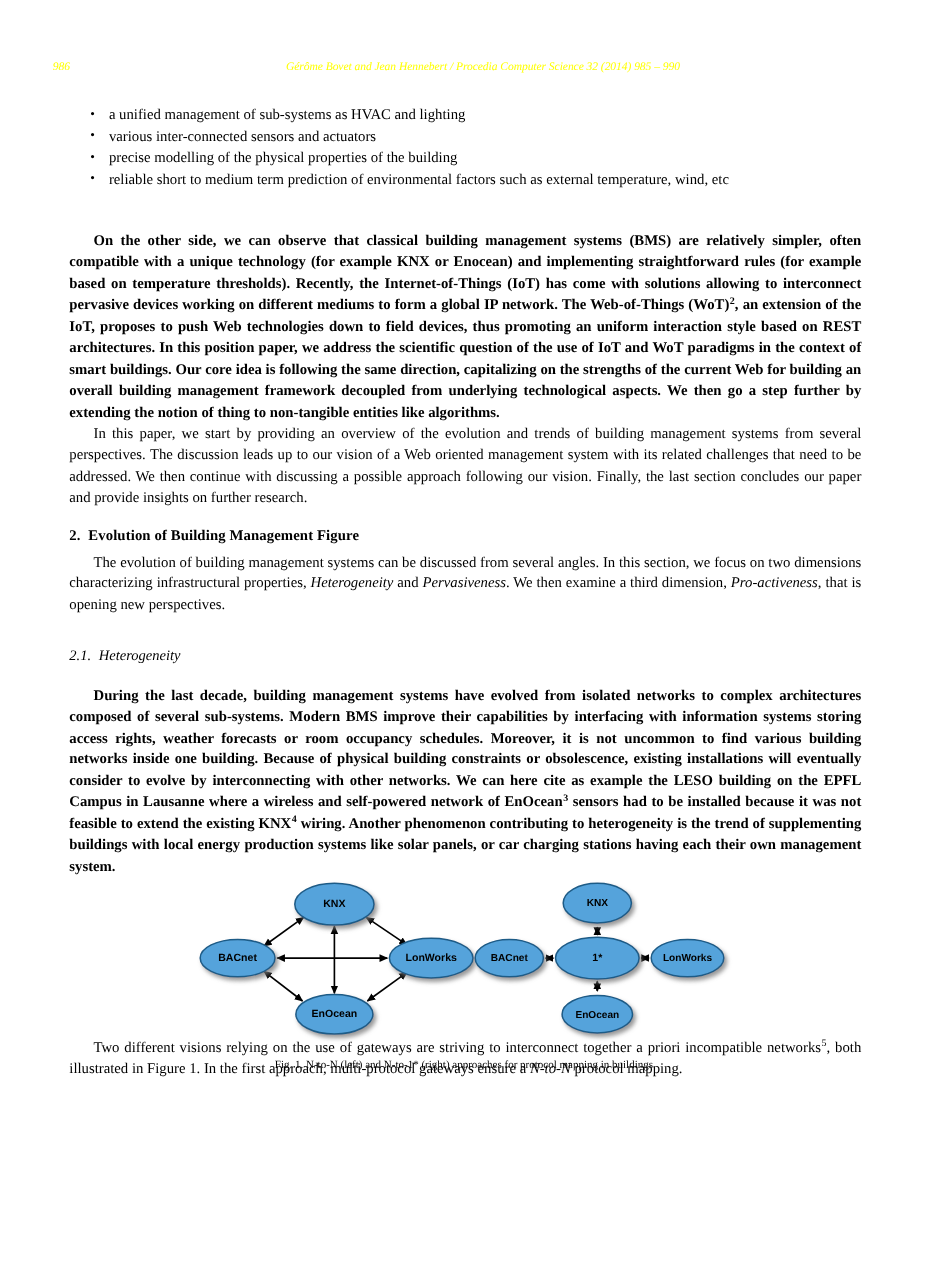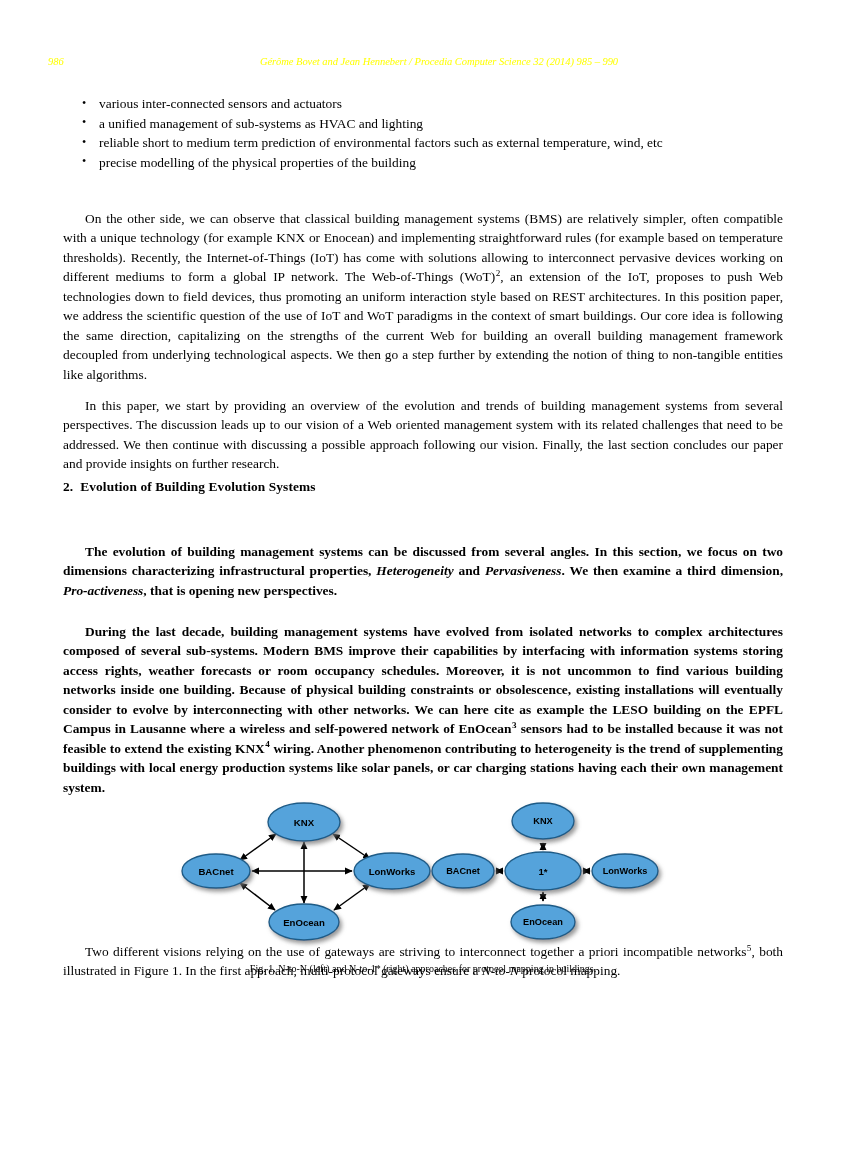--- a/index.html
+++ b/index.html
@@ -138,42 +138,45 @@
 <body>
 
 <div id="page">
 
   <div class="runhead">
     <span class="folio">986</span>
     <span class="authors">Gérôme Bovet and Jean Hennebert / Procedia Computer Science 32 (2014) 985 – 990</span>
   </div>
 
   <ul class="bullets">
+    <li>a unified management of sub-systems as HVAC and lighting</li>
     <li>various inter-connected sensors and actuators</li>
-    <li>a unified management of sub-systems as HVAC and lighting</li>
+    <li>precise modelling of the physical properties of the building</li>
     <li>reliable short to medium term prediction of environmental factors such as external temperature, wind, etc</li>
-    <li>precise modelling of the physical properties of the building</li>
   </ul>
 
-  <div class="col" style="top:209px;">
+  <div class="col" style="top:209px;font-weight:bold;">
     <p class="body"><span>On the other side, we can observe that classical building management systems (BMS) are relatively simpler, often compatible with a unique technology (for example KNX or Enocean) and implementing straightforward rules (for example based on temperature thresholds). Recently, the Internet-of-Things (IoT) has come with solutions allowing to interconnect pervasive devices working on different mediums to form a global IP network. The Web-of-Things (WoT)</span><sup class="fn">2</sup><span>, an extension of the IoT, proposes to push Web technologies down to field devices, thus promoting an uniform interaction style based on REST architectures. In this position paper, we address the scientific question of the use of IoT and WoT paradigms in the context of smart buildings. Our core idea is following the same direction, capitalizing on the strengths of the current Web for building an overall building management framework decoupled from underlying technological aspects. We then go a step further by extending the notion of thing to non-tangible entities like algorithms.</span></p>
   </div>
 
-  <div class="col" style="top:396px;">
+  <div class="col" style="top:384px;">
     <p class="body">In this paper, we start by providing an overview of the evolution and trends of building management systems from several perspectives. The discussion leads up to our vision of a Web oriented management system with its related challenges that need to be addressed. We then continue with discussing a possible approach following our vision. Finally, the last section concludes our paper and provide insights on further research.</p>
   </div>
 
   <div class="col" style="top:479px;">
-    <h2 class="sec"><span class="num">2.</span><span>Evolution of Building Evolution Systems</span></h2>
-  </div>
-
-  <div class="col" style="top:542px;font-weight:bold;">
+    <h2 class="sec"><span class="num">2.</span><span>Evolution of Building Management Figure</span></h2>
+  </div>
+
+  <div class="col" style="top:501px;">
     <p class="body"><span>The evolution of building management systems can be discussed from several angles. In this section, we focus on two dimensions characterizing infrastructural properties, </span><em class="it">Heterogeneity</em><span> and </span><em class="it">Pervasiveness</em><span>. We then examine a third dimension, </span><em class="it">Pro-activeness</em><span>, that is opening new perspectives.</span></p>
   </div>
 
+  <div class="col" style="top:588px;">
+    <h3 class="subsec"><span class="num">2.1.</span><span>Heterogeneity</span></h3>
+  </div>
 
   <div class="col" style="top:622px;font-weight:bold;">
     <p class="body"><span>During the last decade, building management systems have evolved from isolated networks to complex architectures composed of several sub-systems. Modern BMS improve their capabilities by interfacing with information systems storing access rights, weather forecasts or room occupancy schedules. Moreover, it is not uncommon to find various building networks inside one building. Because of physical building constraints or obsolescence, existing installations will eventually consider to evolve by interconnecting with other networks. We can here cite as example the LESO building on the EPFL Campus in Lausanne where a wireless and self-powered network of EnOcean</span><sup class="fn">3</sup><span> sensors had to be installed because it was not feasible to extend the existing KNX</span><sup class="fn">4</sup><span> wiring. Another phenomenon contributing to heterogeneity is the trend of supplementing buildings with local energy production systems like solar panels, or car charging stations having each their own management system.</span></p>
   </div>
 
   <div id="figure-block">
     <svg id="figure-svg" width="846" height="172" viewBox="0 786 846 172" xmlns="http://www.w3.org/2000/svg">
       <defs>
         <marker id="arrow" viewBox="0 0 10 10" refX="9" refY="5" markerWidth="5.2" markerHeight="5.2" orient="auto-start-reverse">
           <path d="M 0 0.6 L 10 5 L 0 9.4 z" fill="#000"></path>

